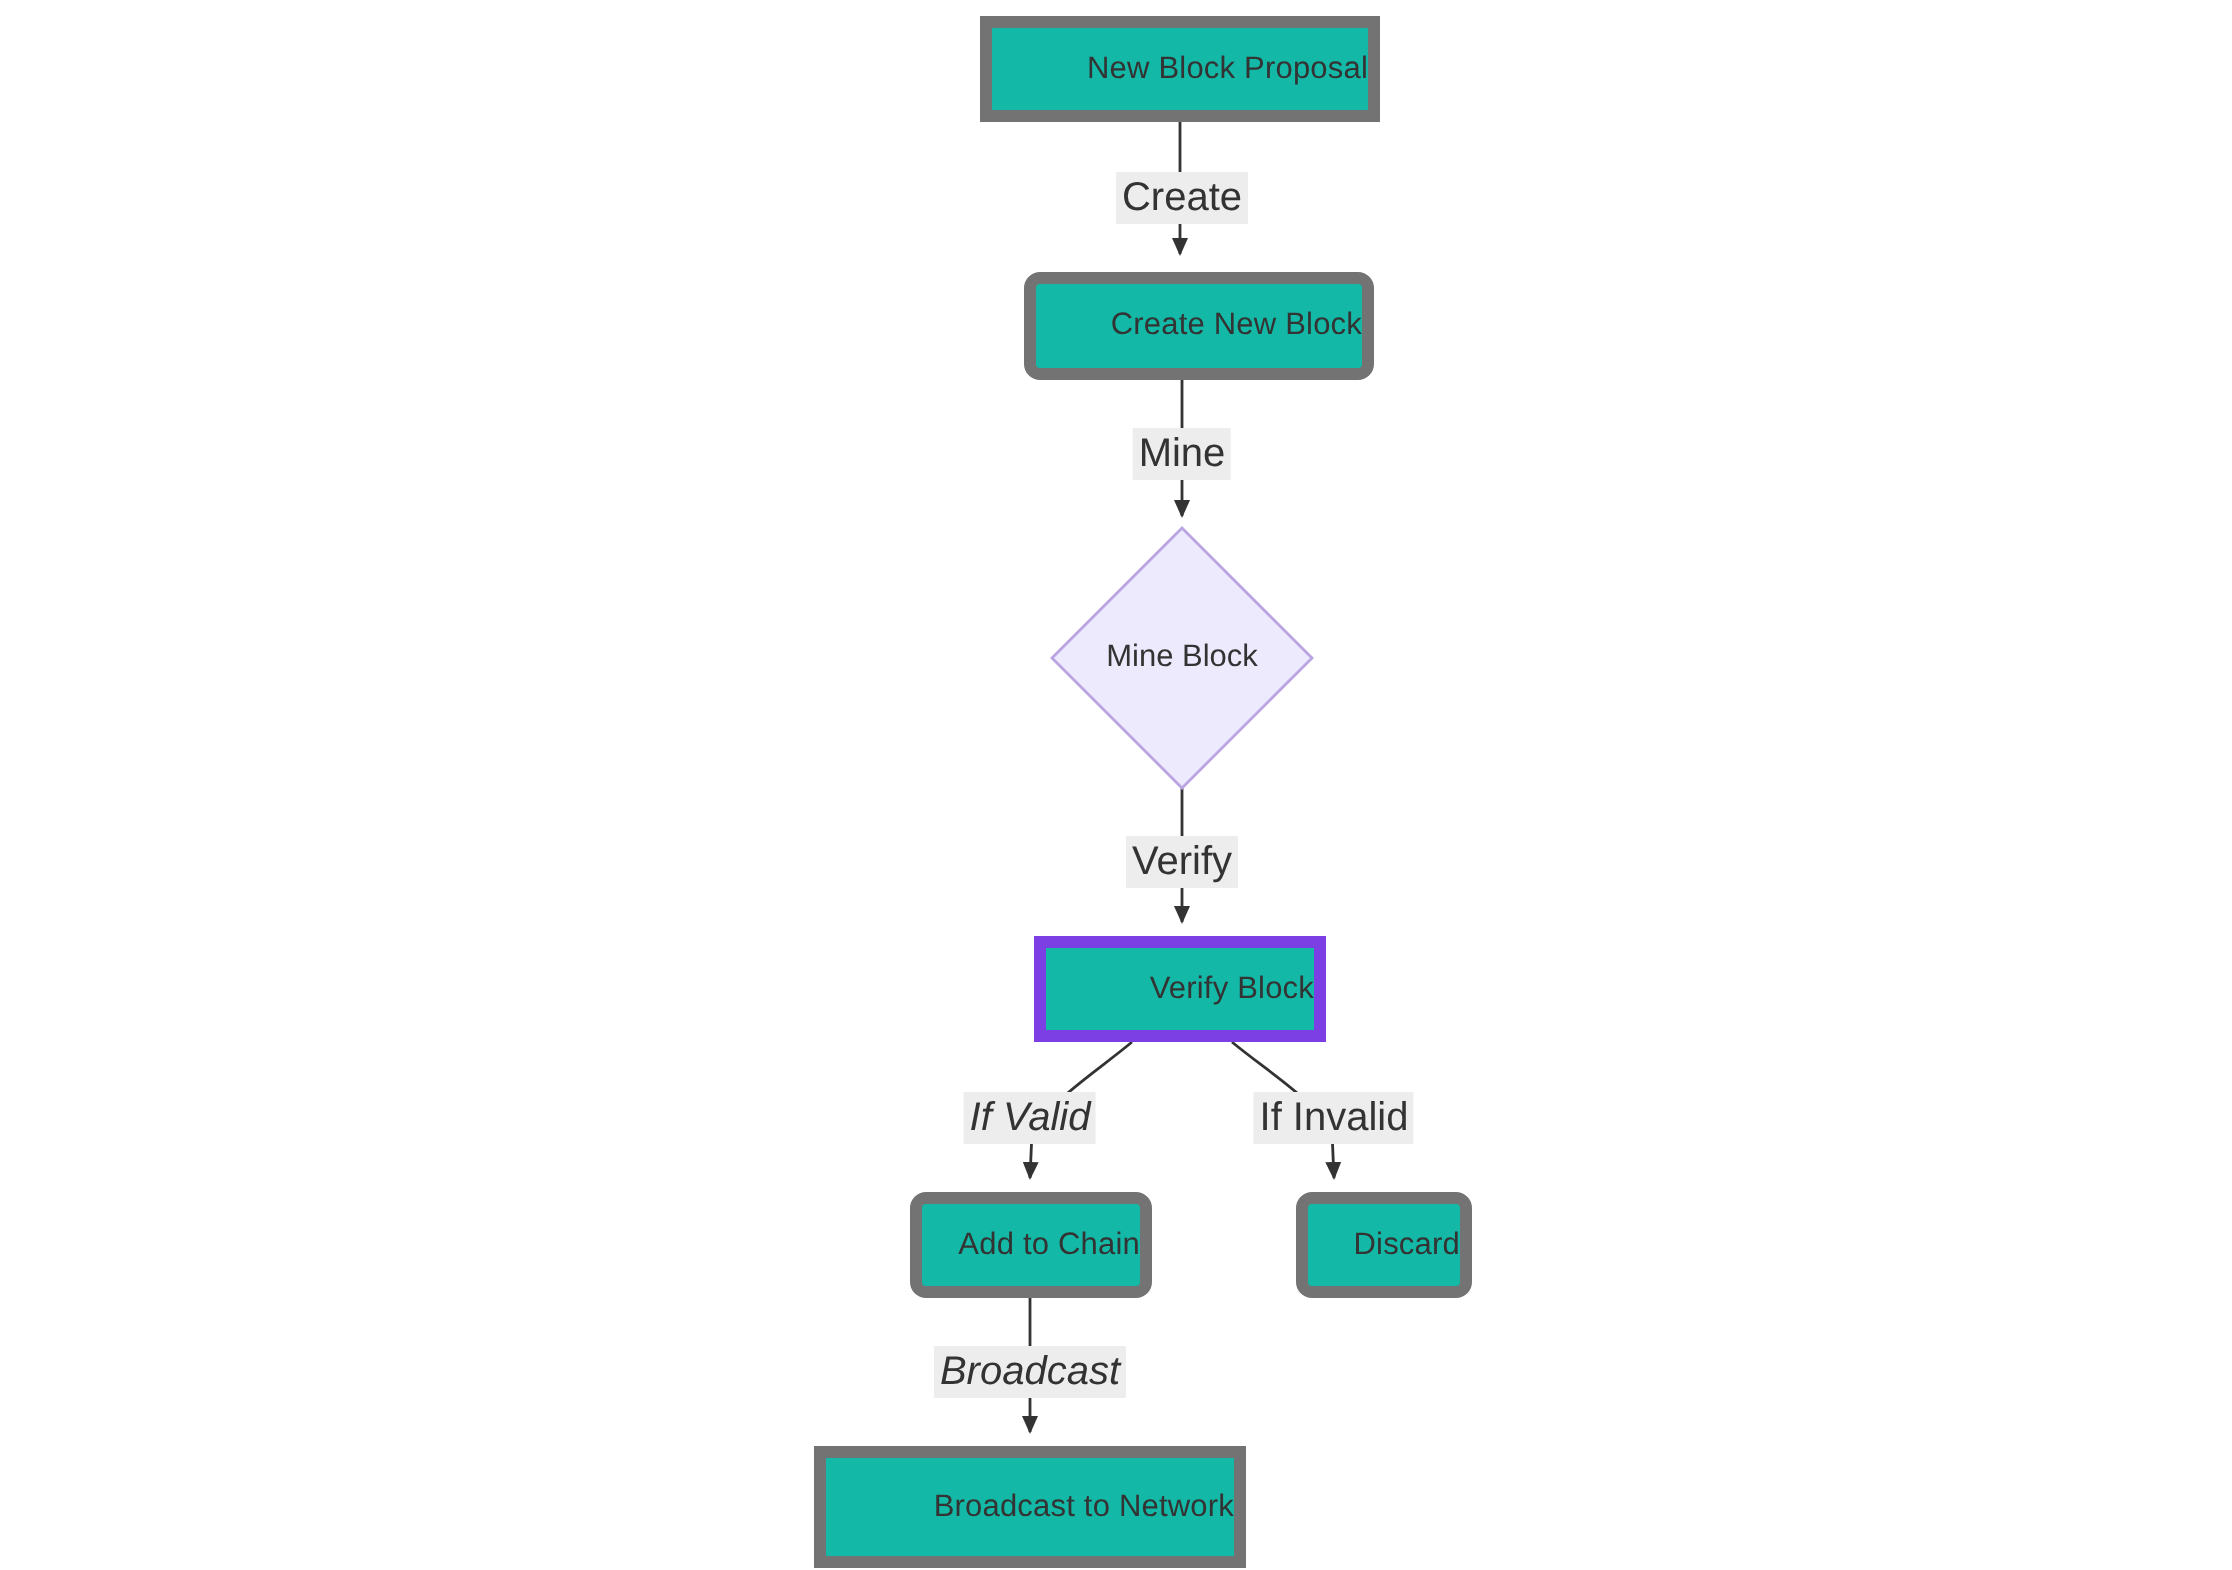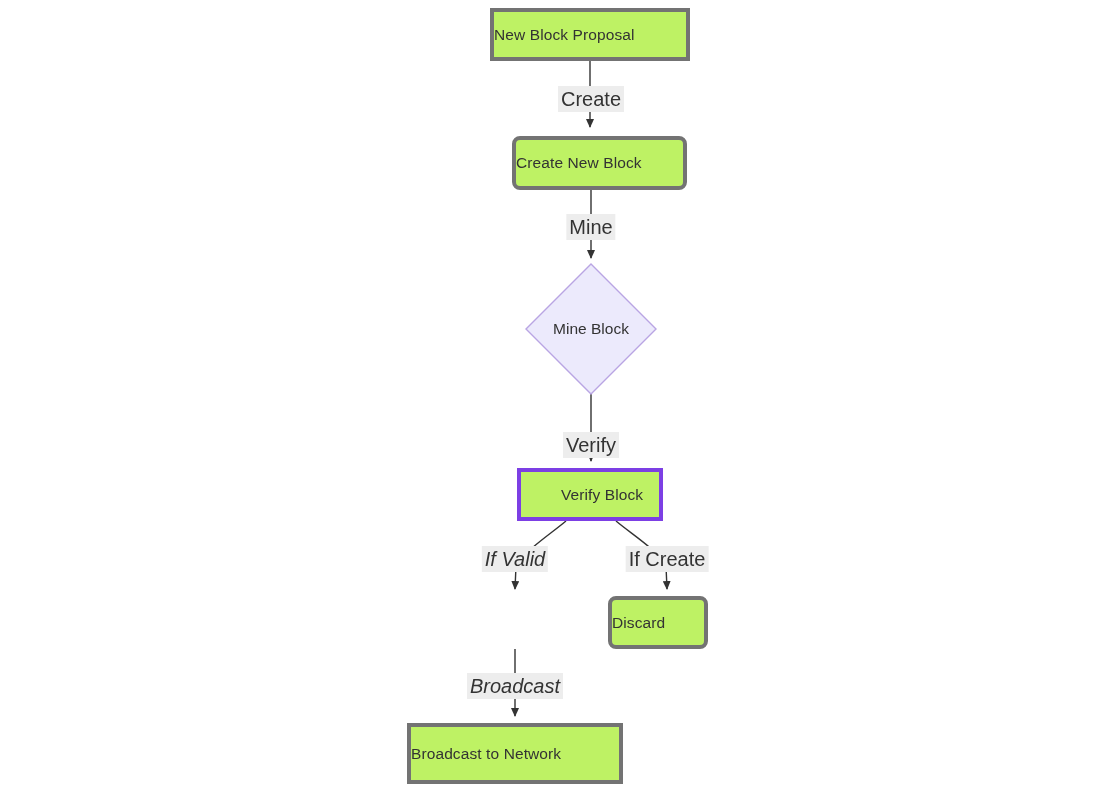--- a/index.html
+++ b/index.html
@@ -25,23 +25,23 @@
     top: 0;
     width: 1116px;
     height: 785px;
     pointer-events: none;
   }
   .node {
     position: absolute;
     box-sizing: border-box;
     display: flex;
     align-items: center;
-    justify-content: flex-start;
-    background: #bef264;
-    border: 4px solid #737373;
+    justify-content: flex-end;
+    background: #14b8a6;
+    border: 6px solid #737373;
     color: #333333;
     font-size: 15.5px;
     line-height: 1;
     letter-spacing: 0.1px;
     white-space: nowrap;
   }
   .node.rounded {
     border-radius: 8px;
   }
   .node.square {
@@ -126,34 +126,37 @@
     </svg>
     <div class="dlabel">
       <span>Mine Block</span>
     </div>
   </div>
 
   <div class="node square strong-border" style="left:517px; top:468px; width:146px; height:53px;">
     <span>Verify Block</span>
   </div>
 
+  <div class="node rounded" style="left:455px; top:596px; width:121px; height:53px;">
+    <span>Add to Chain</span>
+  </div>
 
-  <div class="node rounded" style="left:608px; top:596px; width:100px; height:53px;">
+  <div class="node rounded" style="left:648px; top:596px; width:88px; height:53px;">
     <span>Discard</span>
   </div>
 
   <div class="node square" style="left:407px; top:723px; width:216px; height:61px;">
     <span>Broadcast to Network</span>
   </div>
 
   <div class="edge-label" style="left:591px; top:99px;">Create</div>
 
   <div class="edge-label" style="left:591px; top:227px;">Mine</div>
 
-  <div class="edge-label" style="left:591px; top:431px;margin-top:14px;">Verify</div>
+  <div class="edge-label" style="left:591px; top:431px;">Verify</div>
 
   <div class="edge-label" style="left:515px; top:559px;font-style:italic;">If Valid</div>
 
-  <div class="edge-label" style="left:667px; top:559px;">If Create</div>
+  <div class="edge-label" style="left:667px; top:559px;">If Invalid</div>
 
   <div class="edge-label" style="left:515px; top:686px;font-style:italic;">Broadcast</div>
 
 </div>
 
 </body></html>

